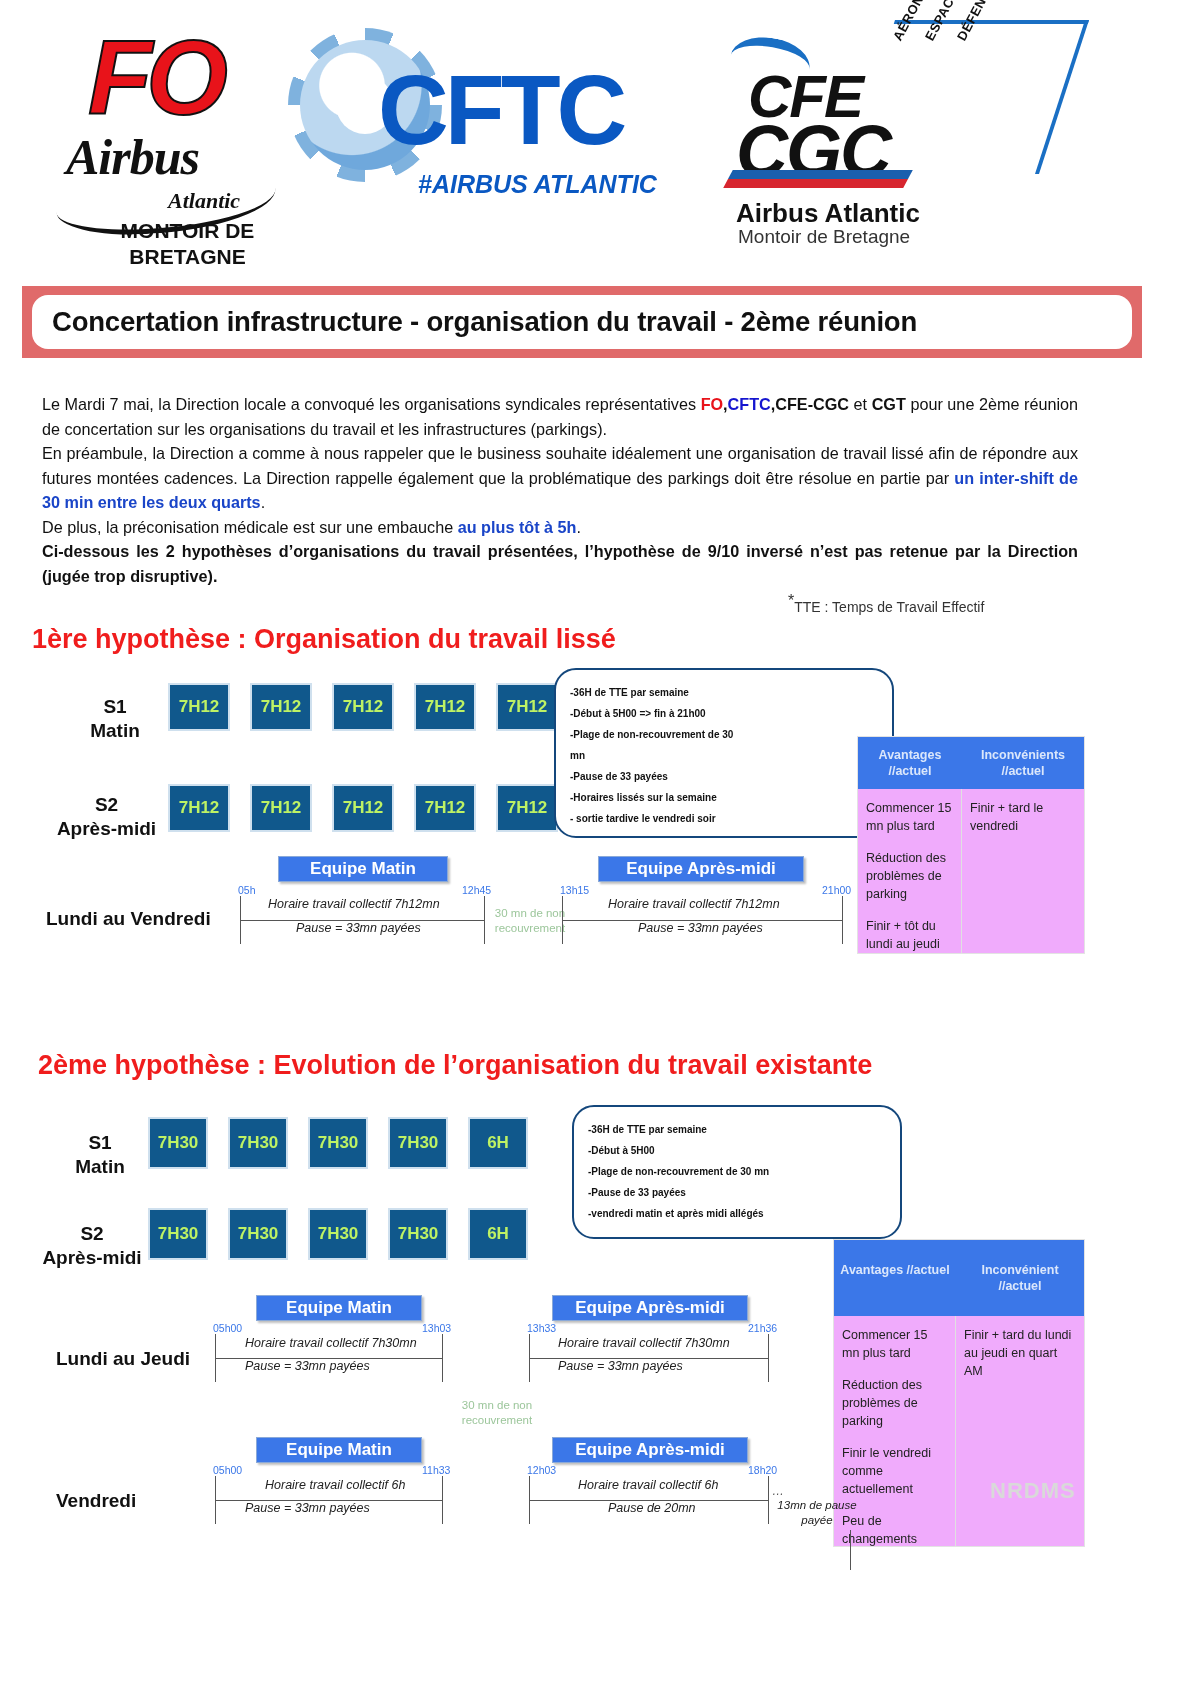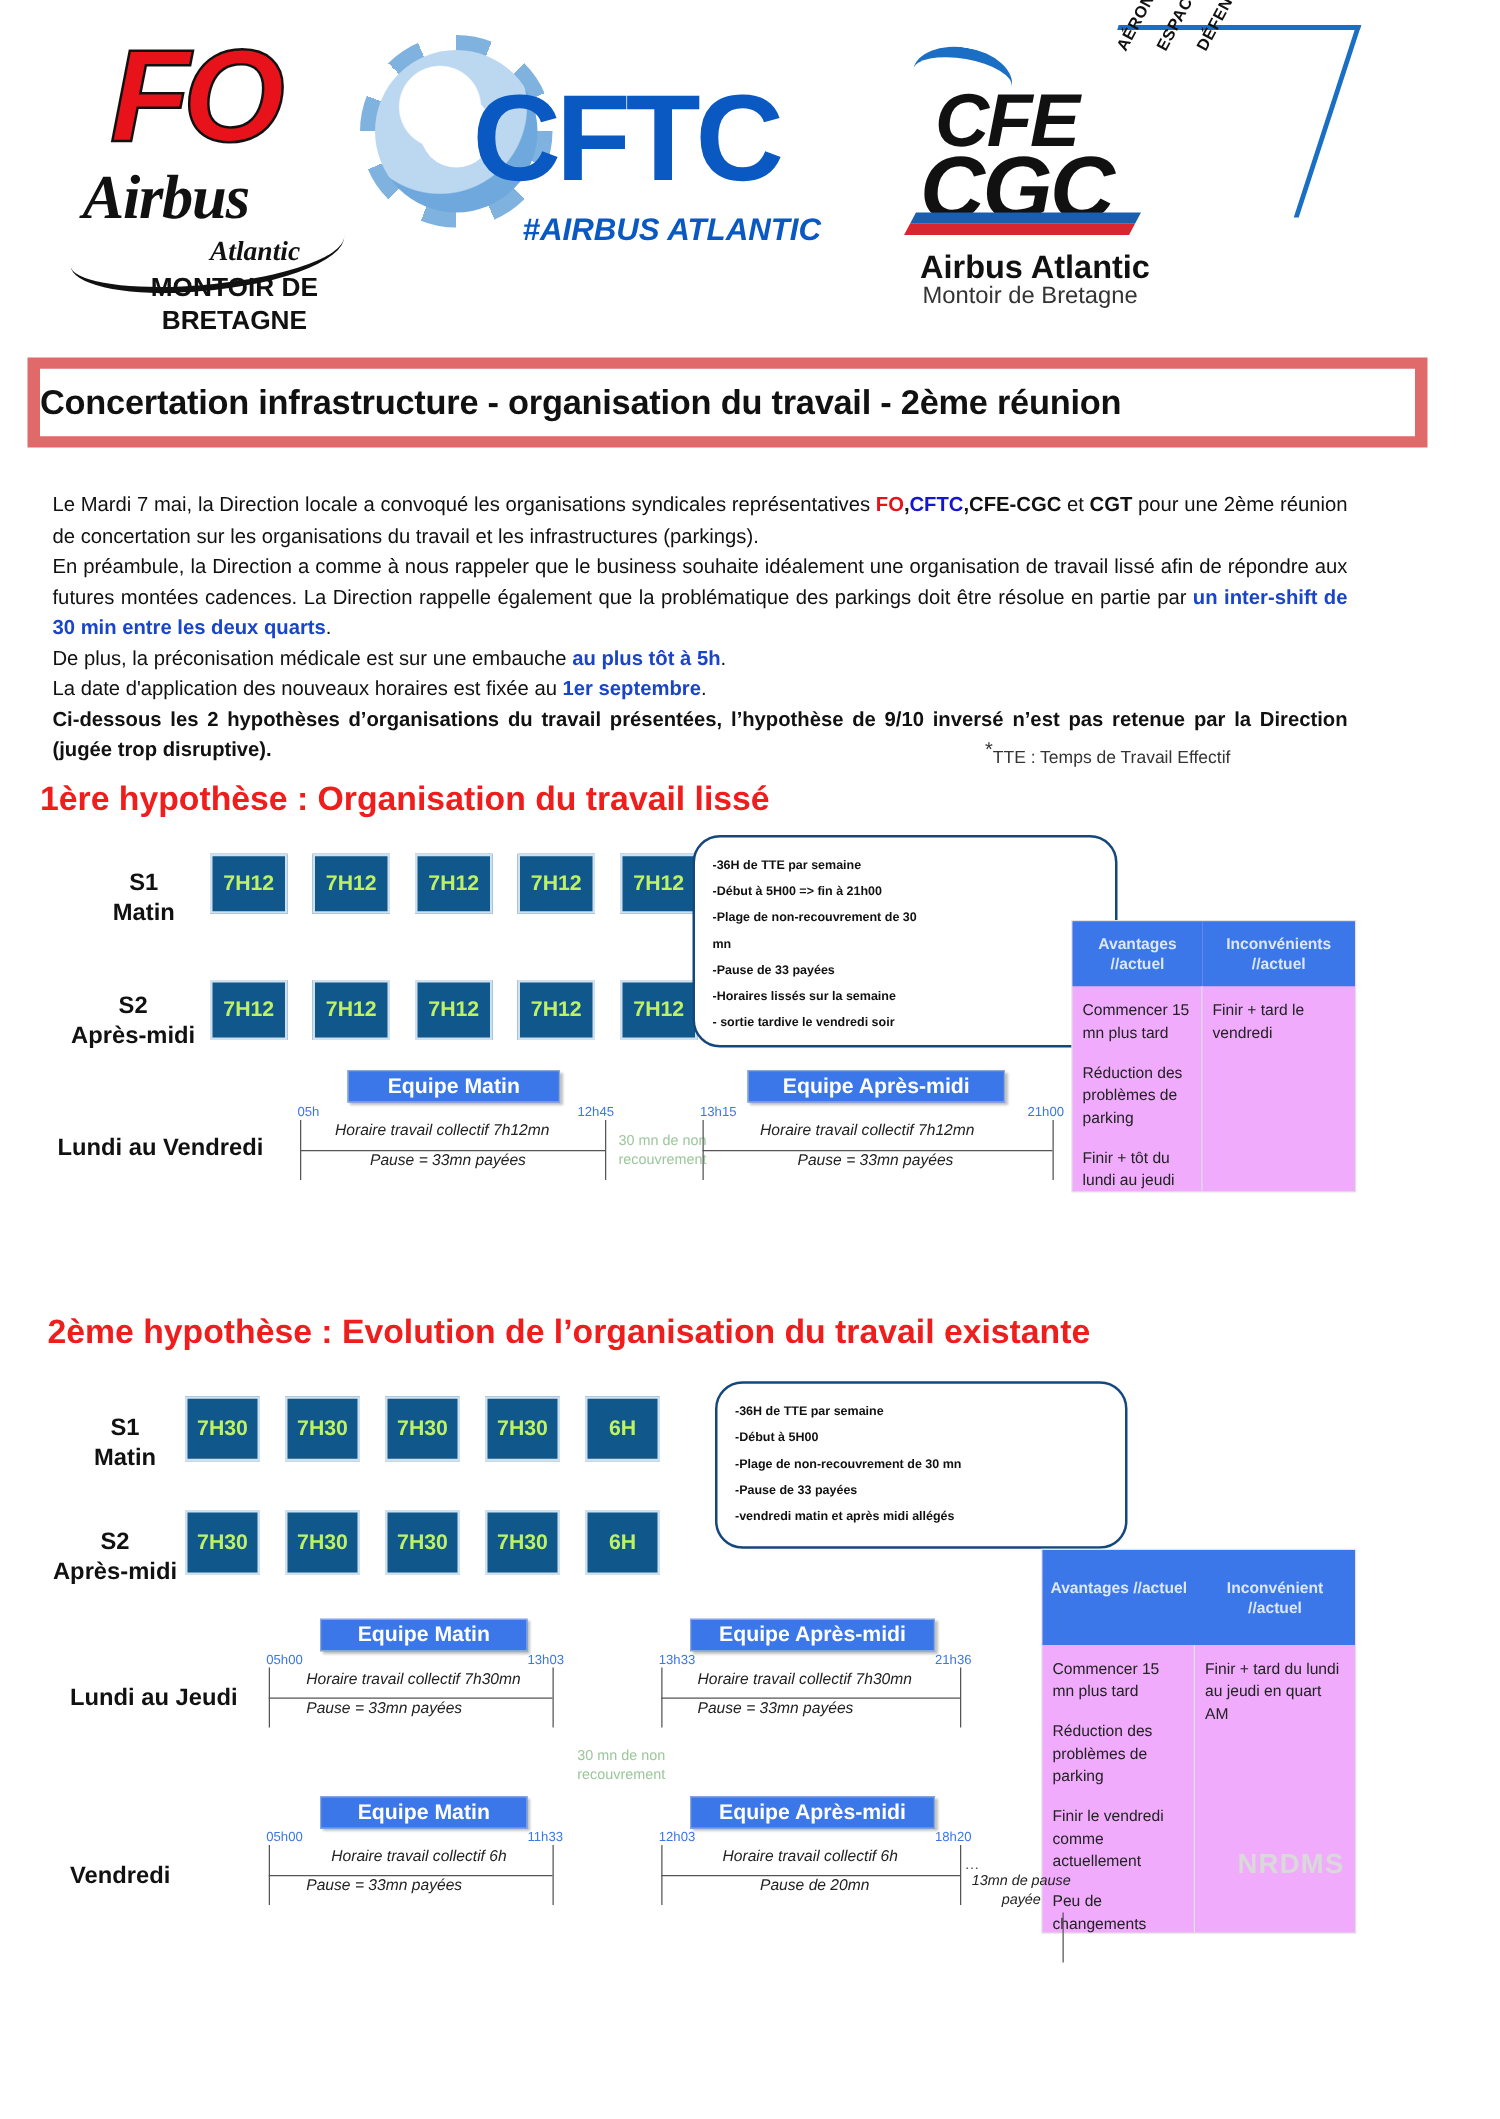--- a/index.html
+++ b/index.html
@@ -64,21 +64,21 @@
   .cgc-bars{position:absolute;left:8px;top:150px;width:180px;height:18px;transform:skewX(-28deg);}
   .cgc-bar-b{position:absolute;left:0;top:0;width:180px;height:9px;background:#1a5fae;}
   .cgc-bar-r{position:absolute;left:0;top:9px;width:180px;height:9px;background:#d7262f;}
   .cgc-aa{position:absolute;left:16px;top:178px;font-size:26px;font-weight:bold;color:#111;}
   .cgc-mb{position:absolute;left:18px;top:206px;font-size:19px;color:#333;}
 
   
   .banner{position:absolute;left:22px;top:286px;width:1120px;height:72px;
     background:#e06a6a;box-sizing:border-box;padding:9px 10px;}
   .banner-inner{background:#fff;width:100%;height:100%;box-sizing:border-box;
-    display:flex;align-items:center;}
+    display:flex;align-items:center;padding-left:20px;border-radius:16px;}
   .banner-title{font-size:27.5px;font-weight:bold;color:#111;letter-spacing:-0.2px;
     font-family:"Liberation Sans",sans-serif;white-space:nowrap;}
 
   
   .intro{position:absolute;left:42px;top:392px;width:1036px;font-size:16.2px;
     line-height:24.5px;color:#111;text-align:justify;}
   .intro p{margin:0;}
   .b-red{color:#e8131a;font-weight:bold;}
   .b-blue{color:#1515cf;font-weight:bold;}
   .b-blk{font-weight:bold;color:#111;}
@@ -180,23 +180,20 @@
     <p>
       <span>Le Mardi 7 mai, la Direction locale a convoqué les organisations syndicales représentatives </span><span class="b-red">FO</span><span class="b-blk">,</span><span class="b-blue">CFTC</span><span class="b-blk">,</span><span class="b-blk">CFE-CGC</span><span> et </span><span class="b-blk">CGT</span>
       <span>pour une 2ème réunion de concertation sur les organisations du travail et les infrastructures (parkings).</span>
     </p>
     <p>
       <span>En préambule, la Direction a comme à nous rappeler que le business souhaite idéalement une organisation de travail lissé afin de répondre aux futures montées cadences. La Direction rappelle également que la problématique des parkings doit être résolue en partie par </span><span class="b-bluehl">un inter-shift de 30 min entre les deux quarts</span><span>.</span>
     </p>
     <p>
       <span>De plus, la préconisation médicale est sur une embauche </span><span class="b-bluehl">au plus tôt à 5h</span><span>.</span>
     </p>
-    <p>
-      <span>La date d'application des nouveaux horaires est fixée au </span><span class="b-bluehl">1er septembre</span><span>.</span>
-    </p>
     <p class="intro-bold">Ci-dessous les 2 hypothèses d’organisations du travail présentées, l’hypothèse de 9/10 inversé n’est pas retenue par la Direction (jugée trop disruptive).</p>
   </div>
 
   <div class="tte-note">
     <sup>*</sup><span>TTE : Temps de Travail Effectif</span>
   </div>
 
   <div class="hyp-head" id="h1-head">1ère hypothèse :  Organisation du travail lissé</div>
 
   <div class="rowlabel" style="left:60px;top:695px;width:110px;">

